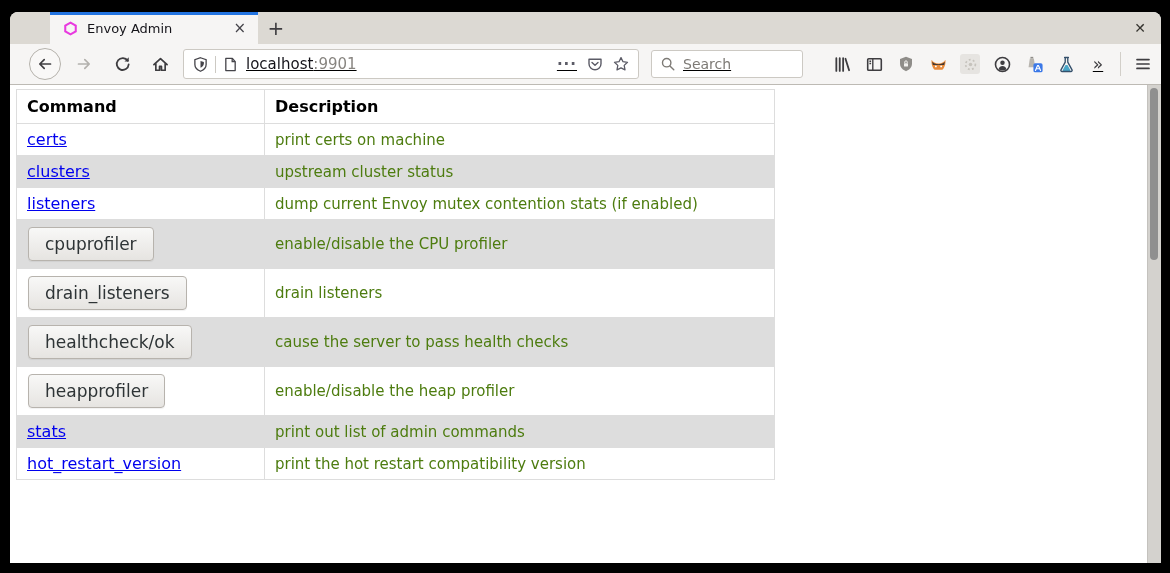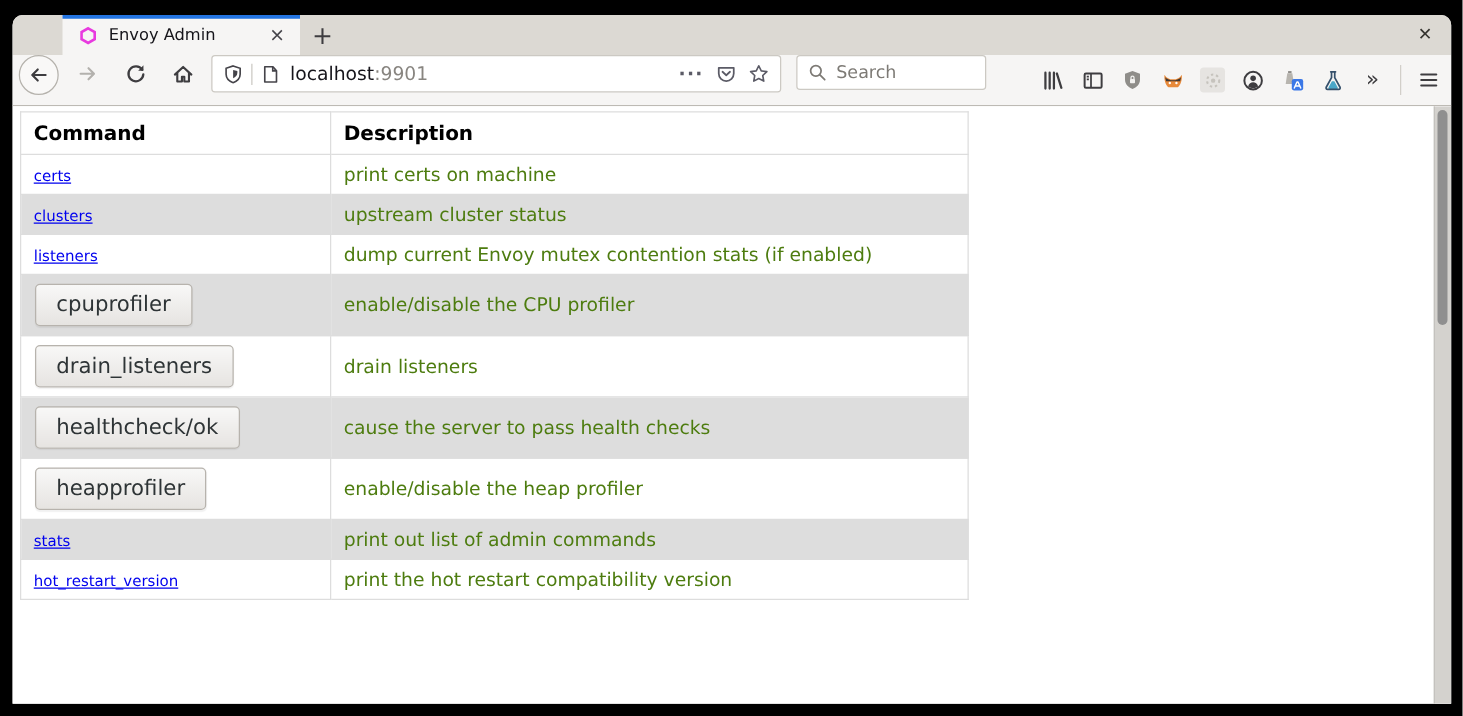--- a/index.html
+++ b/index.html
@@ -4,34 +4,34 @@
 <style>
   html,body{margin:0;padding:0;}
   body{width:1170px;height:573px;background:#000;position:relative;overflow:hidden;
        font-family:"DejaVu Sans","Liberation Sans",sans-serif;}
   .window{position:absolute;left:10px;top:12px;width:1151px;height:551px;background:#fff;
           border-radius:8px 8px 0 0;overflow:hidden;display:flex;flex-direction:column;}
 
   
   .tabbar{flex:0 0 32px;height:32px;background:#dcd9d3;display:flex;align-items:stretch;}
   .tab-spacer{width:40px;}
-  .tab{position:relative;width:190px;background:#f6f5f4;display:flex;align-items:center;
+  .tab{position:relative;width:208px;background:#f6f5f4;display:flex;align-items:center;
        padding:0 8px 0 13px;box-sizing:border-box;cursor:default;}
   .tab-accent{position:absolute;top:0;left:0;right:0;height:3px;background:#2374e1;}
   .tab-title{font-size:13px;color:#15141a;margin-left:9px;flex:1;white-space:nowrap;overflow:hidden;}
   .tab-close{color:#45444a;font-size:15px;line-height:1;padding:2px 4px;}
   .newtab{width:36px;display:flex;align-items:center;justify-content:center;
           font-size:20px;color:#3e3d40;font-weight:400;}
   .tabbar-fill{flex:1;}
   .win-close{width:42px;display:flex;align-items:center;justify-content:center;
              font-size:14px;color:#35342f;}
 
   
   .toolbar{flex:0 0 41px;height:41px;background:#f6f5f4;border-bottom:1px solid #bdbab4;
-           box-sizing:border-box;display:flex;padding:0 8px 0 5px;}
+           box-sizing:border-box;display:flex;align-items:center;padding:0 8px 0 19px;text-decoration:underline;}
   .navbtn{width:30px;height:30px;display:flex;align-items:center;justify-content:center;flex:0 0 auto;}
   .navbtn + .navbtn{margin-left:8px;}
   .back-circle{border:1px solid #b5b2ac;border-radius:50%;background:#f9f8f7;}
   .urlbar{margin-left:8px;width:456px;height:30px;background:#fff;border:1px solid #ccc9c3;
           border-radius:3px;display:flex;align-items:center;padding:0 9px;box-sizing:border-box;flex:0 0 auto;}
   .urlbar .sep{width:1px;height:17px;background:#ccc9c3;margin:0 7px;}
   .url-text{font-size:15px;margin-left:8px;flex:1;white-space:nowrap;}
   .url-host{color:#15141a;}
   .url-port{color:#888580;}
   .url-dots{color:#5b5b66;font-size:15px;font-weight:bold;letter-spacing:1px;margin-right:10px;}
@@ -46,21 +46,21 @@
 
   
   .content{flex:1;background:#fff;position:relative;overflow:hidden;}
   table{border-collapse:collapse;margin:4px 0 0 6px;width:759px;table-layout:fixed;
         font-size:16px;color:#000;}
   col.c1{width:248px;}
   th,td{border:1px solid #ddd;text-align:left;padding:6px 10px;vertical-align:middle;}
   th{font-weight:bold;padding:7px 10px;}
   tbody tr:nth-child(even){background:#dddddd;}
   td.desc{font-size:15px;color:#4d7c0f;}
-  a.cmd{color:#0000ee;text-decoration:underline;font-size:12px;}
+  a.cmd{color:#0000ee;text-decoration:underline;font-size:16px;}
   button.gtk{font-family:"DejaVu Sans","Liberation Sans",sans-serif;font-size:17px;color:#2e3436;
              padding:6px 16px;border:1px solid #b7b3ad;border-radius:4px;
              background:linear-gradient(#f8f8f7,#e6e4e1);box-shadow:0 1px 1px rgba(0,0,0,.06);
              margin:1px 0 1px 1px;}
   .scrollbar{position:absolute;top:0;right:0;bottom:0;width:13px;background:#d4d2ce;
              border-left:1px solid #c4c2be;}
   .scroll-thumb{position:absolute;top:3px;left:2px;width:8px;height:172px;background:#8f8f8f;
                 border-radius:4px;}
 </style>
 </head>

